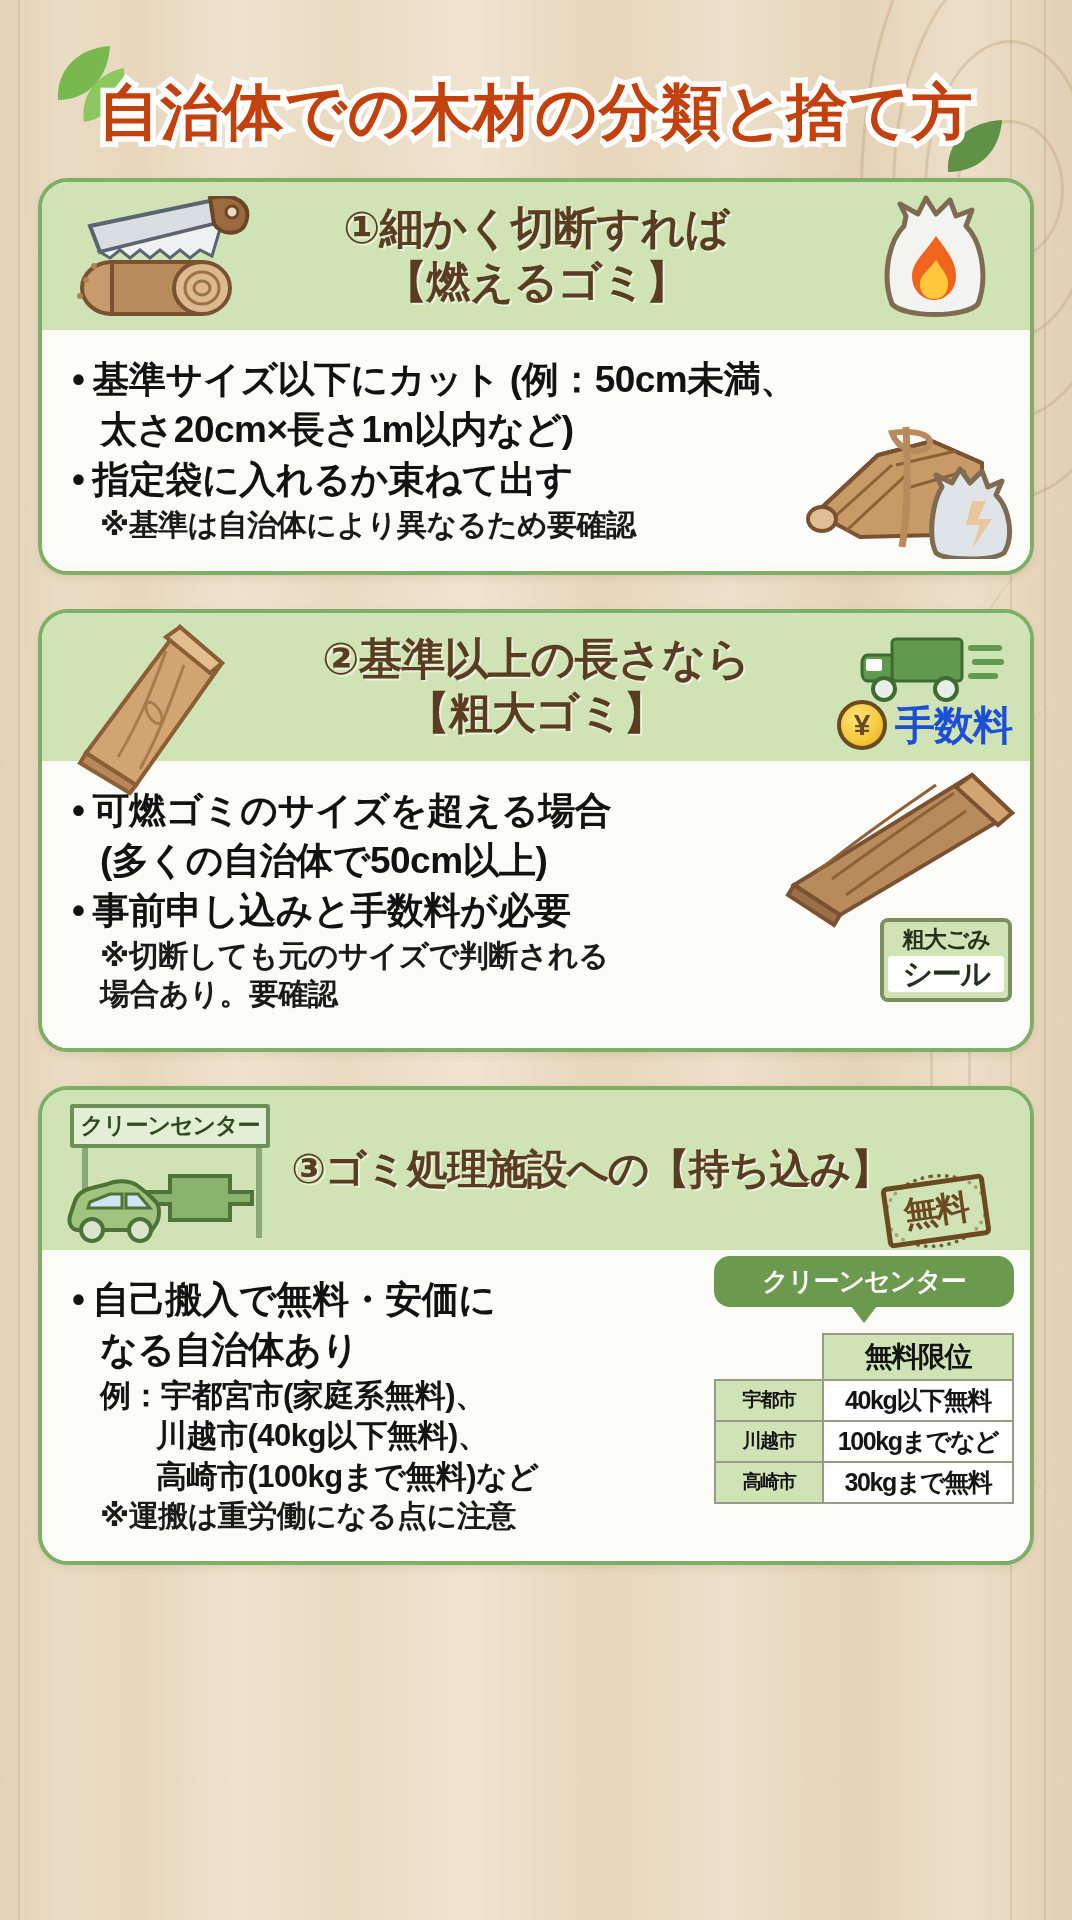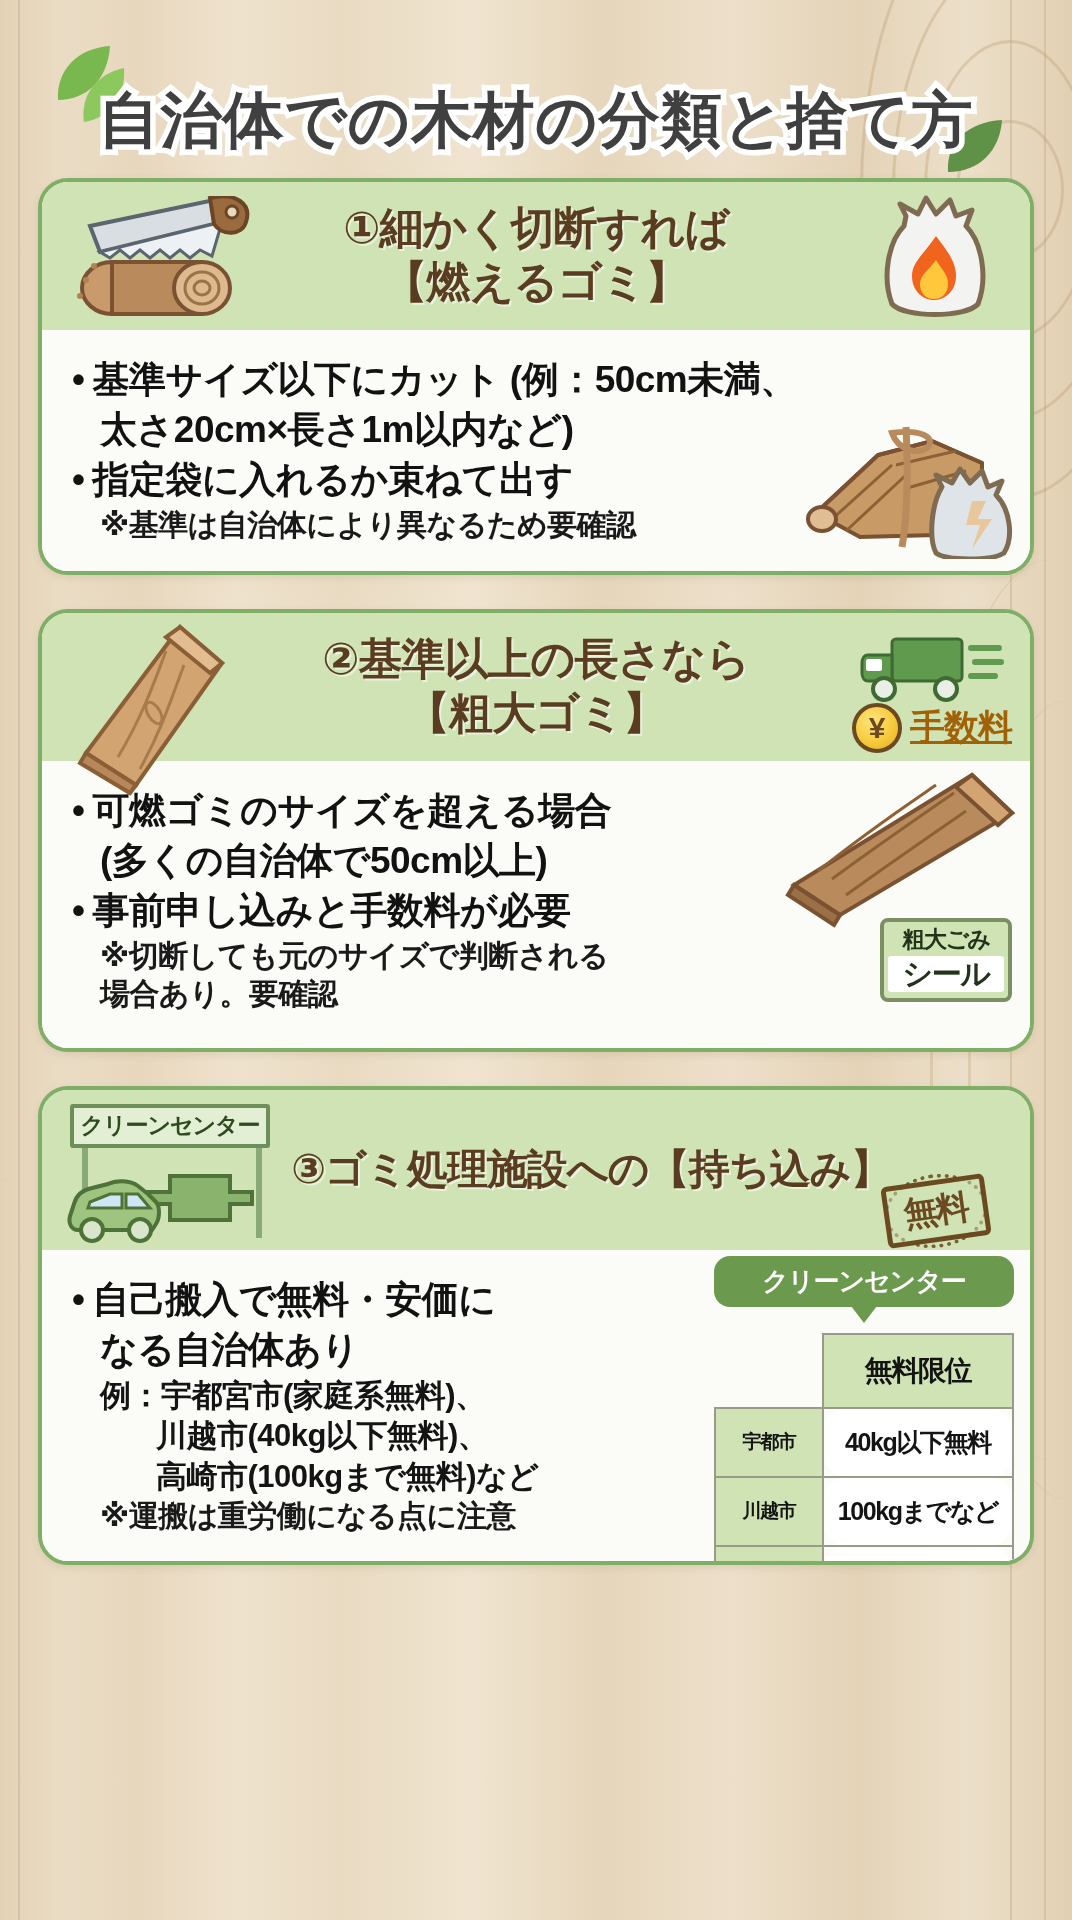--- a/index.html
+++ b/index.html
@@ -27,26 +27,26 @@
   
   .page { position: relative; z-index: 2; width: 1072px; height: 1920px; padding: 0 38px; }
 
   
   .title-wrap { position: relative; height: 178px; }
   .leaf { position: absolute; }
   .leaf svg { display: block; }
   .leaf-left  { left: 14px;  top: 38px; }
   .leaf-right { right: 26px; top: 116px; }
   .title {
-    position: absolute; left: 0; right: 0; top: 80px;
+    position: absolute; left: 0; right: 0; top: 72px;
     text-align: center;
     font-size: 61px;
     font-weight: 700;
     letter-spacing: 1px;
-    color: #404040;
+    color: #c2410c;
     -webkit-text-stroke: 11px #ffffff;
     paint-order: stroke fill;
     white-space: nowrap;
   }
 
   
   .card {
     background: #ffffff;
     border: 4px solid #7fae66;
     border-radius: 30px;
@@ -111,21 +111,21 @@
 
   
   .fee-badge { position: absolute; right: 18px; bottom: 8px; display: flex; align-items: center; gap: 8px; z-index: 4; }
   .coin {
     width: 50px; height: 50px; border-radius: 50%;
     background: radial-gradient(circle at 38% 34%, #ffe57a 0%, #f5c93b 58%, #e0aa1d 100%);
     border: 4px solid #6b4a22;
     display: flex; align-items: center; justify-content: center;
     font-size: 30px; font-weight: 700; color: #6b4a22;
   }
-  .fee-label { font-size: 35px; font-weight: 700; color: #a16207; letter-spacing: -1px; text-decoration: underline; }
+  .fee-label { font-size: 40px; font-weight: 700; color: #1d4ed8; letter-spacing: -1px; }
 
   
   .stamp {
     position: absolute; right: 42px; bottom: 2px; z-index: 4;
     width: 104px; height: 74px;
     transform: rotate(-8deg);
   }
   .stamp .box {
     position: absolute; inset: 6px 0 6px 0;
     border: 5px solid #6b4a22; border-radius: 6px;
@@ -172,21 +172,21 @@
   .bubble span { color: #ffffff; font-size: 26px; font-weight: 700; letter-spacing: -1px; white-space: nowrap; }
   .bubble::after {
     content: ""; position: absolute; left: 50%; bottom: -16px; margin-left: -13px;
     border-left: 13px solid transparent; border-right: 13px solid transparent;
     border-top: 17px solid #6b9a4e;
   }
   table.free-tbl { border-collapse: collapse; margin-top: 26px; width: 300px; }
   table.free-tbl th, table.free-tbl td {
     border: 2px solid #9a9a8a;
     font-size: 26px; font-weight: 700; color: #141414;
-    padding: 17px 4px; letter-spacing: -1.4px; text-align: center;
+    padding: 3px 4px; letter-spacing: -1.4px; text-align: center;
     white-space: nowrap;
   }
   table.free-tbl thead th.blank { border: none; background: transparent; }
   table.free-tbl thead th.hd { background: #cfe3b4; font-size: 28px; }
   table.free-tbl td.city { background: #cfe3b4; width: 108px; font-size: 19px; }
   table.free-tbl td.val  { background: #ffffff; font-size: 25px; border-radius: 24px; }
 
   .card3-body { padding-right: 330px; }
 </style>
 </head>

